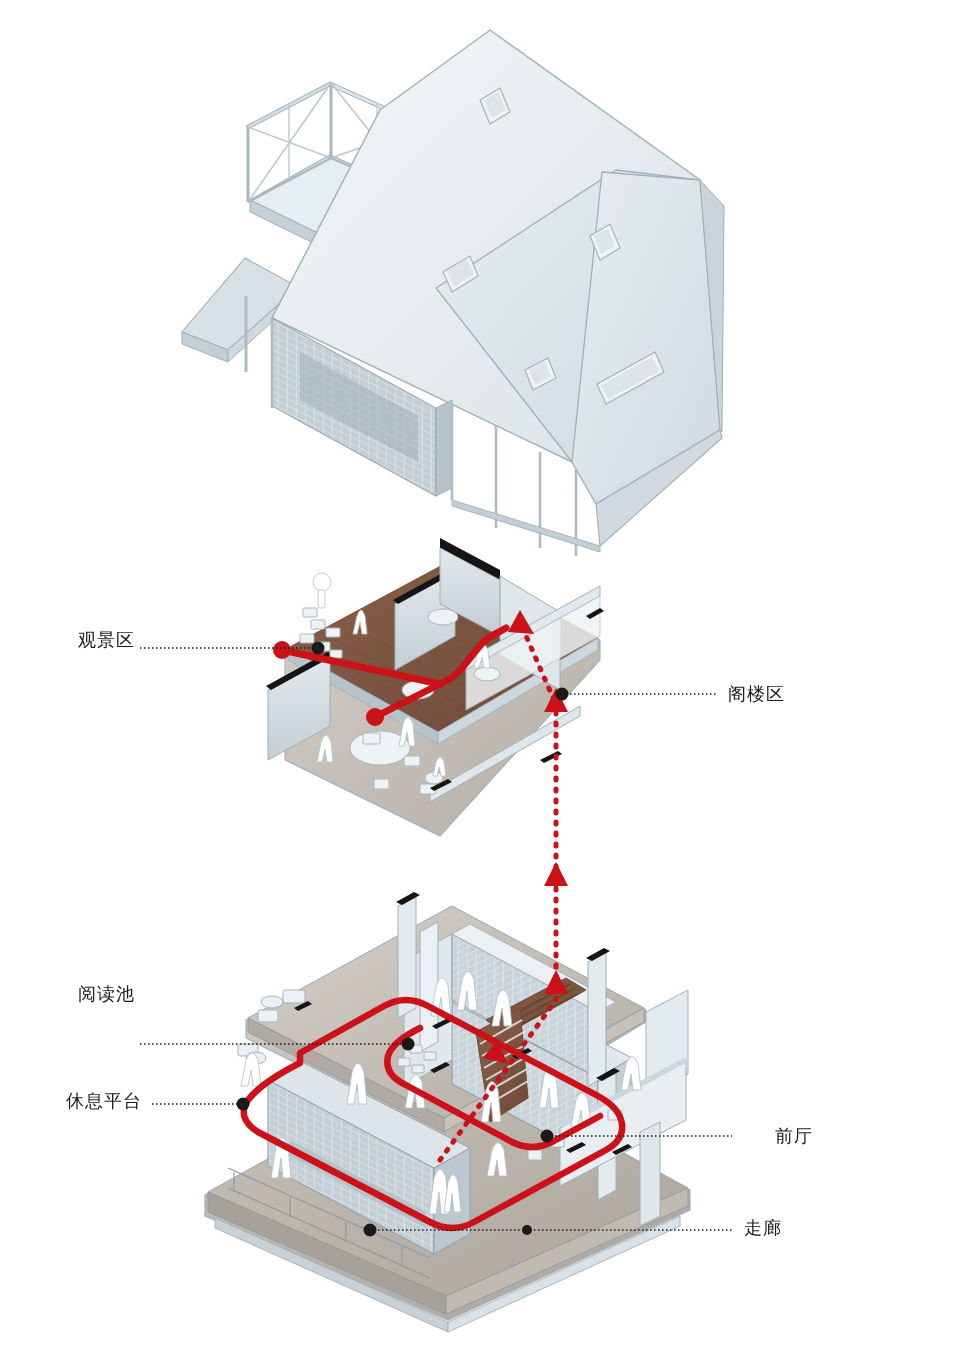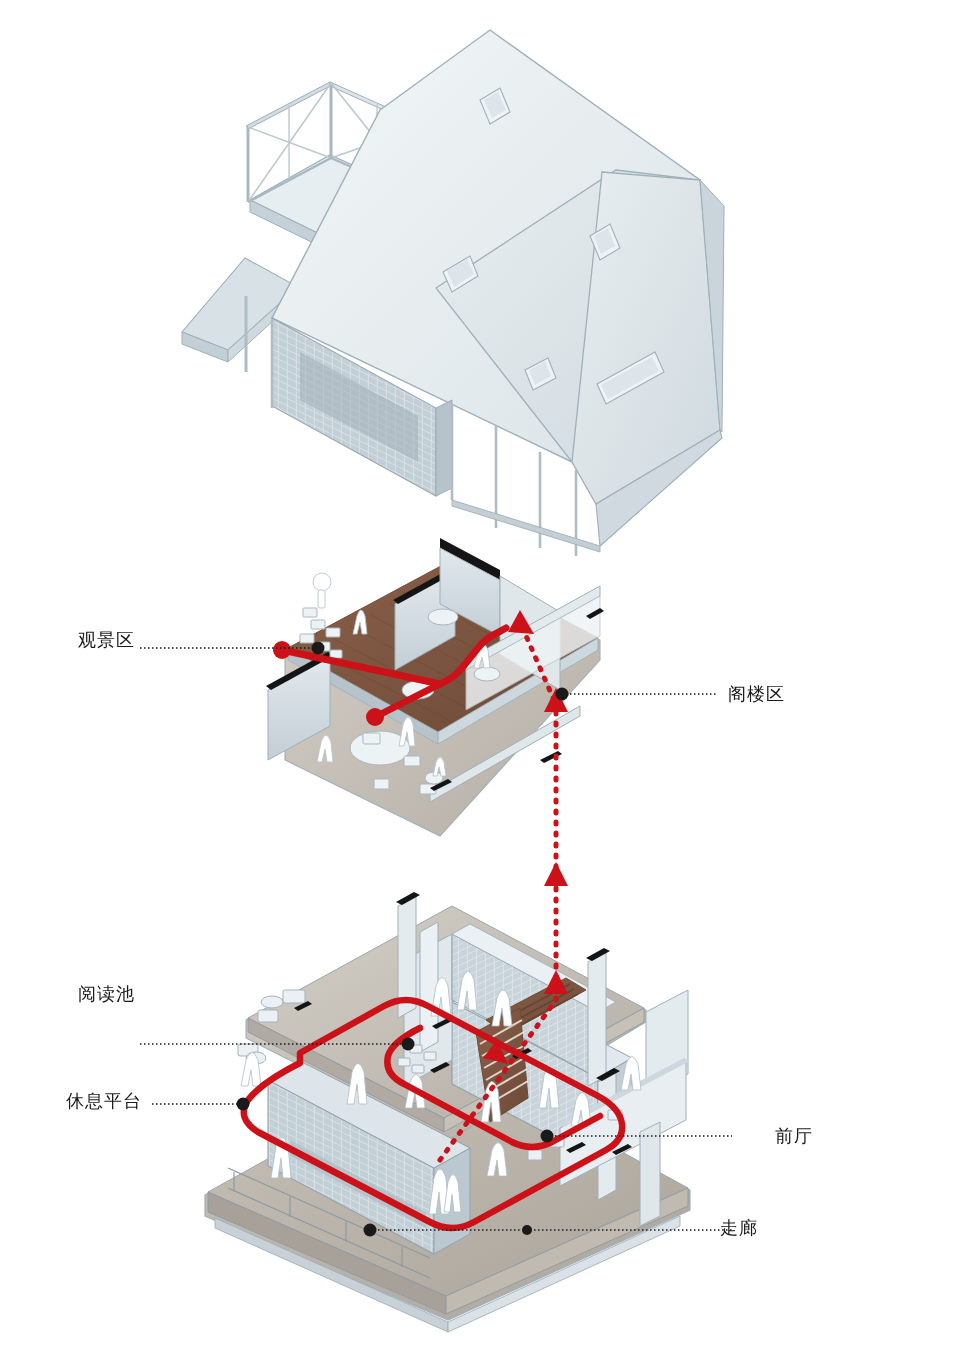--- a/index.html
+++ b/index.html
@@ -362,16 +362,16 @@
         <circle cx="527" cy="1230" r="5" fill="#1a1a1a"></circle>
       </g>
   </svg>
 
   <div id="labels">
       <div class="lbl" style="left: 78px; top: 630px;">观景区</div>
       <div class="lbl r" style="left: 728px; top: 684px; text-align: center;">阁楼区</div>
       <div class="lbl" style="left: 78px; top: 984px;">阅读池</div>
       <div class="lbl" style="left: 66px; top: 1092px; font-family: Liberation Mono, monospace;">休息平台</div>
       <div class="lbl r" style="left: 757px; top: 1126px; margin-left: 18px;">前厅</div>
-      <div class="lbl r" style="left: 720px; top: 1218px;">走廊</div>
+      <div class="lbl r" style="left: 744px; top: 1218px;">走廊</div>
     </div>
 
 </div>
 
 </body></html>

